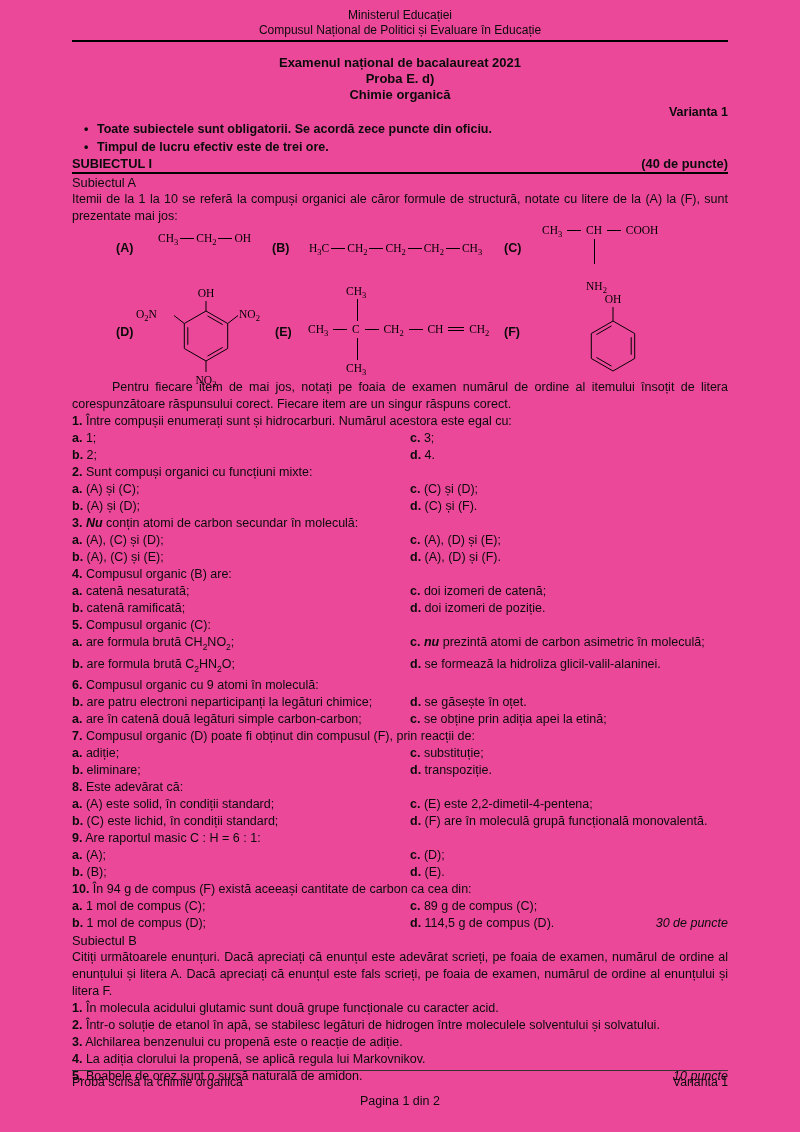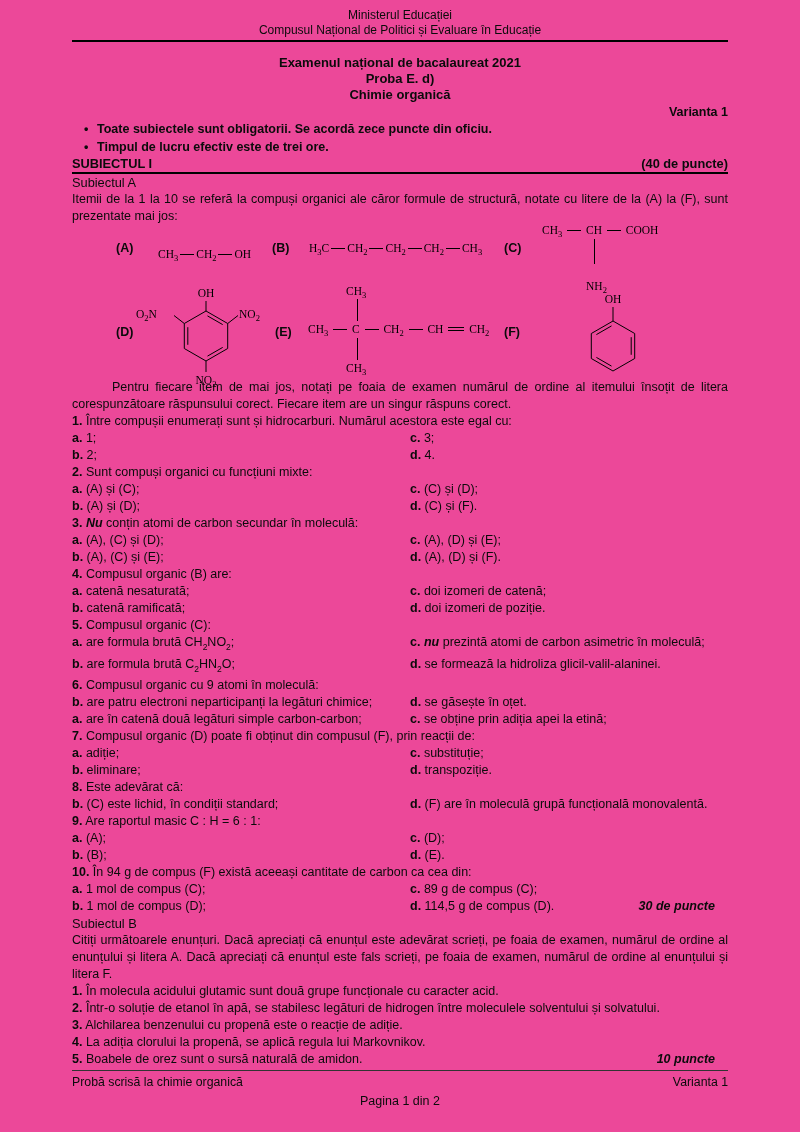--- a/index.html
+++ b/index.html
@@ -26,21 +26,21 @@
   .ring line, .ring polygon { stroke:#000; stroke-width:1; fill:none; }
   .bd { display:inline-block; width:14px; height:0; border-top:1px solid #000; vertical-align:3.5px; margin:0 2px; }
   .dbd { display:inline-block; width:16px; height:4px; border-top:1px solid #000; border-bottom:1px solid #000;
          vertical-align:2px; margin:0 2px; box-sizing:border-box; }
   sub { font-size:8.5px; }
   .item .stem { line-height:17px; }
   .orow { display:flex; line-height:17px; position:relative; }
   .ocell { width:338px; flex:none; }
   .ocell.c2 { flex:1; width:auto; }
   .n { font-weight:bold; }
-  .pts { position:absolute; right:13px; top:0; font-weight:bold; font-style:italic; }
+  .pts { position:absolute; right:0; top:0; font-weight:normal; font-style:italic; }
   .brow { position:relative; line-height:17px; }
   .footer { position:absolute; left:72px; width:656px; top:1070px; }
   .frow { display:flex; justify-content:space-between; border-top:1px solid #333; padding-top:4px; font-size:12.3px; }
   .fpage { text-align:center; margin-top:5px; }
 </style>
 </head>
 <body>
 
 <div class="page">
   <div class="content">
@@ -67,21 +67,21 @@
       <span>SUBIECTUL I</span>
       <span>(40 de puncte)</span>
     </div>
 
     <div class="parttitle">Subiectul A</div>
     <div class="para">Itemii de la 1 la 10 se referă la compuși organici ale căror formule de structură, notate cu litere de la (A) la (F), sunt prezentate mai jos:</div>
 
     <div class="structs">
 
       <span class="slabel" style="left:44px;top:16px">(A)</span>
-      <span class="chem abs" style="left:86px;top:23px">CH<sub>3</sub><span class="bd"></span>CH<sub>2</sub><span class="bd"></span>OH</span>
+      <span class="chem abs" style="left:86px;top:7px">CH<sub>3</sub><span class="bd"></span>CH<sub>2</sub><span class="bd"></span>OH</span>
 
       <span class="slabel" style="left:200px;top:16px">(B)</span>
       <span class="chem abs" style="left:237px;top:17px">H<sub>3</sub>C<span class="bd"></span>CH<sub>2</sub><span class="bd"></span>CH<sub>2</sub><span class="bd"></span>CH<sub>2</sub><span class="bd"></span>CH<sub>3</sub></span>
 
       <span class="slabel" style="left:432px;top:16px">(C)</span>
       <div class="abs" style="left:470px;top:-1px;width:150px;height:60px">
         <span class="chem abs" style="left:0;top:0">CH<sub>3</sub> <span class="bd"></span> CH <span class="bd"></span> COOH</span>
         <span class="vl" style="left:52px;top:15px;height:25px"></span>
         <span class="chem abs" style="left:44px;top:56px">NH<sub>2</sub></span>
       </div>
@@ -202,20 +202,24 @@
             <div class="ocell c2"><span class="n">c.</span> substituție;</div>
           </div>
           <div class="orow">
             <div class="ocell "><span class="n">b.</span> eliminare;</div>
             <div class="ocell c2"><span class="n">d.</span> transpoziție.</div>
           </div>
         </div>
         <div class="item">
           <div class="stem"><span class="n">8.</span> Este adevărat că:</div>
           <div class="orow">
+            <div class="ocell "><span class="n">a.</span> (A) este solid, în condiții standard;</div>
+            <div class="ocell c2"><span class="n">c.</span> (E) este 2,2-dimetil-4-pentena;</div>
+          </div>
+          <div class="orow">
             <div class="ocell "><span class="n">b.</span> (C) este lichid, în condiții standard;</div>
             <div class="ocell c2"><span class="n">d.</span> (F) are în moleculă grupă funcțională monovalentă.</div>
           </div>
         </div>
         <div class="item">
           <div class="stem"><span class="n">9.</span> Are raportul masic C : H = 6 : 1:</div>
           <div class="orow">
             <div class="ocell "><span class="n">a.</span> (A);</div>
             <div class="ocell c2"><span class="n">c.</span> (D);</div>
           </div>

